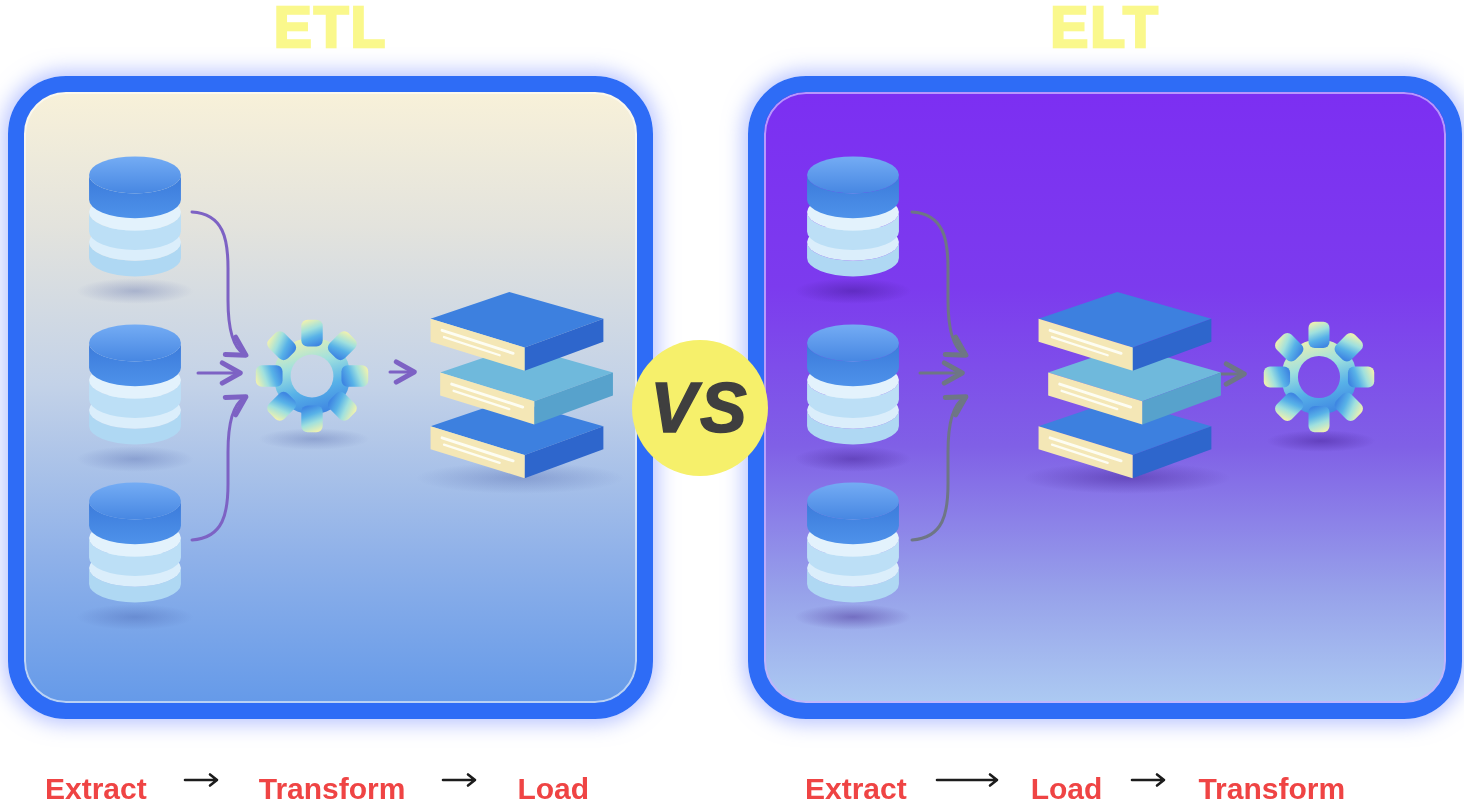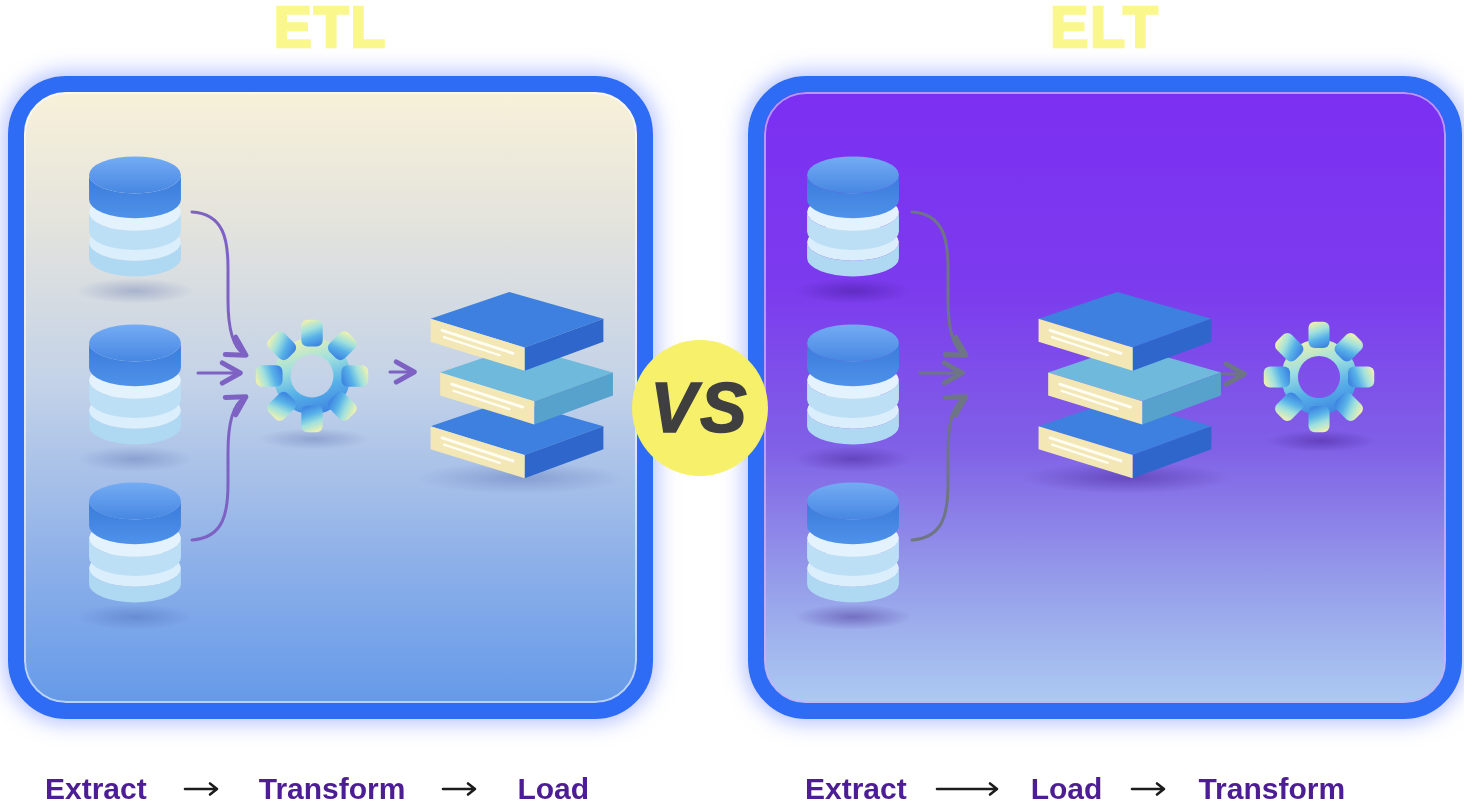--- a/index.html
+++ b/index.html
@@ -23,22 +23,22 @@
     background:linear-gradient(180deg,#7C2FF2 0%,#7C3BEE 32%,#8060E6 58%,#97A2EA 82%,#ACCAF2 100%);
     box-shadow:0 0 20px 5px rgba(130,150,255,.55), inset 0 0 0 2px rgba(198,178,255,.8);}
 
   
   .vs{position:absolute;left:632px;top:340px;width:136px;height:136px;border-radius:50%;
     background:#F6F06B;display:flex;align-items:center;justify-content:center;
     font-size:70px;font-weight:900;font-style:italic;color:#3F3F3F;letter-spacing:3px;
     -webkit-text-stroke:1.5px #3F3F3F;}
 
   
-  .caption{position:absolute;top:772px;display:flex;align-items:center;
-    font-size:30px;font-weight:700;color:#4c1d95;white-space:nowrap;}
+  .caption{position:absolute;top:772px;display:flex;
+    font-size:30px;font-weight:700;color:#ef4444;white-space:nowrap;}
   .caption-left{left:45px;gap:36px;}
   .caption-right{left:805px;gap:28px;}
   .cap-arrow{display:block;}
 
   
   .abs{position:absolute;}
   .overlay{position:absolute;left:0;top:0;pointer-events:none;}
   .icon-shadow{position:absolute;border-radius:50%;}
   .sh-blue{background:radial-gradient(ellipse at center, rgba(50,70,150,.28) 0%, rgba(50,70,150,0) 70%);}
   .sh-purple{background:radial-gradient(ellipse at center, rgba(55,20,130,.40) 0%, rgba(55,20,130,0) 70%);}

